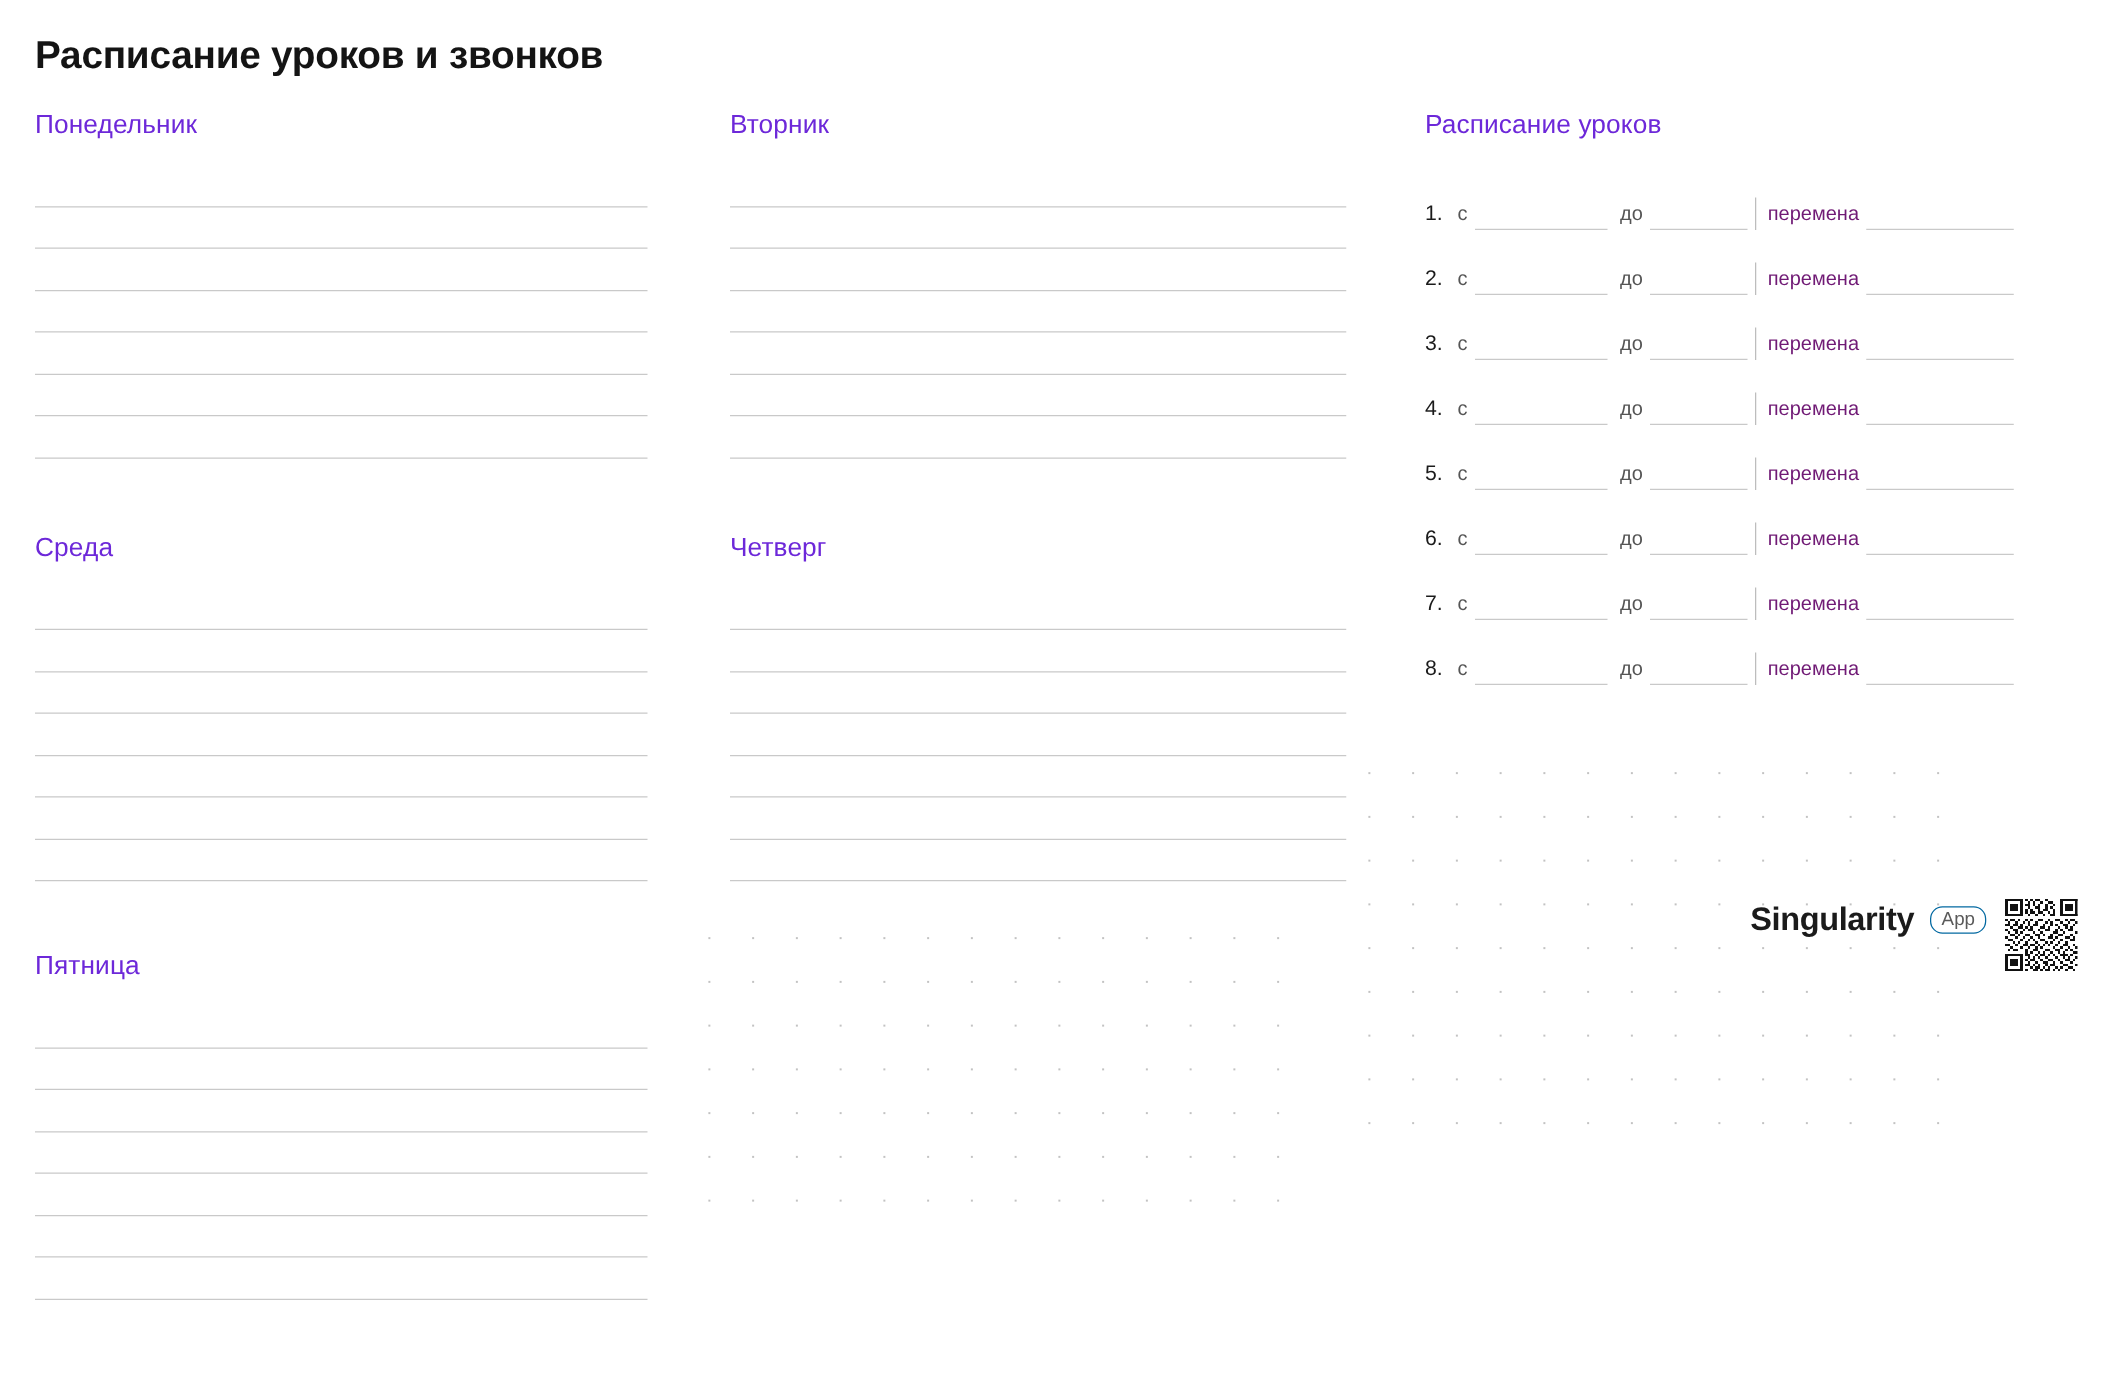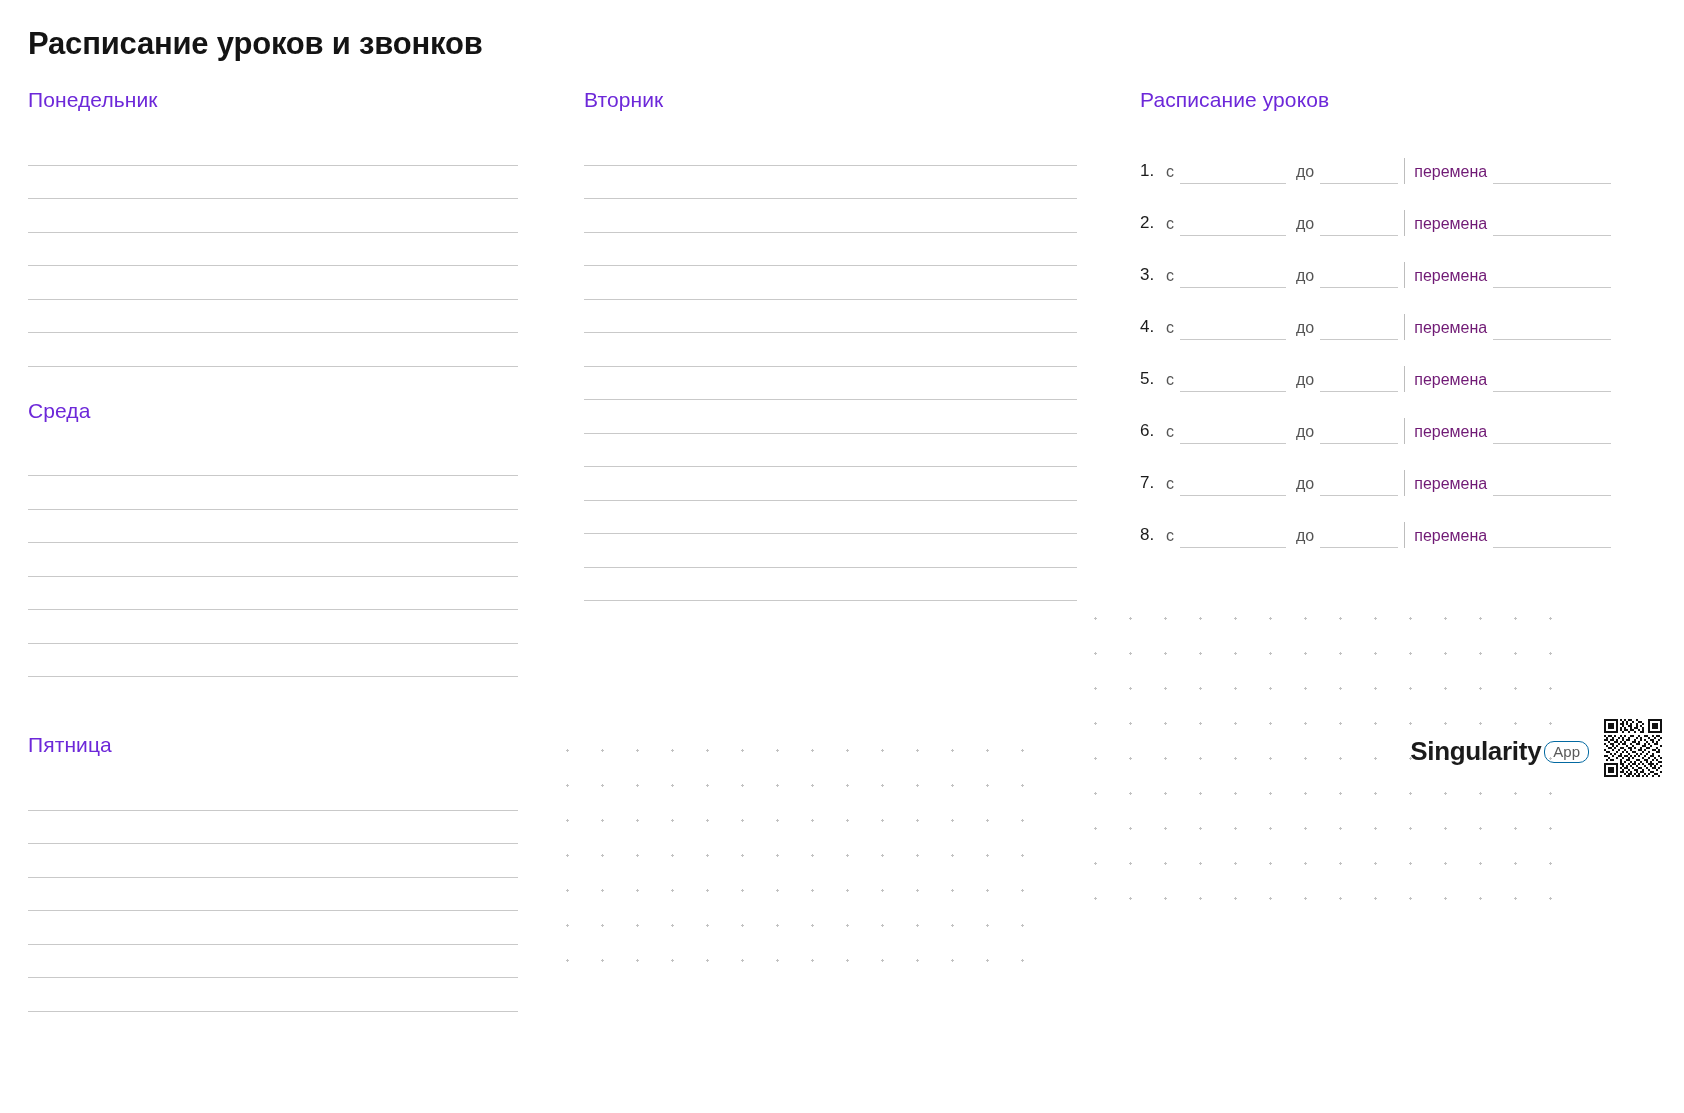--- a/index.html
+++ b/index.html
@@ -44,21 +44,21 @@
   .col-mid    { width: 556px; }
   .col-right  { width: 516px; }
 
   .section-title {
     font-size: 21px;
     font-weight: 400;
     color: #6d28d9;
     margin: 0 0 20px 0;
     letter-spacing: 0.1px;
   }
-  .section-title.second { margin-top: 32px; }
+  .section-title.second { margin-top: 60px; }
   .section-title.third  { margin-top: 56px; }
 
   .lines {
     width: 490px;
   }
   .line {
     height: 33.5px;
     border-bottom: 1px solid #c9c9c9;
   }
   .lines.l-mid { width: 493px; }
@@ -125,24 +125,24 @@
     left: 544px;
     top: 727px;
     width: 512px;
     height: 250px;
   }
 
   
   .brand {
     position: absolute;
     right: 95px;
-    bottom: 24px;
+    bottom: 40px;
     display: flex;
     align-items: center;
-    gap: 3px;
+    gap: 13px;
   }
   .brand-name {
     font-size: 26px;
     font-weight: 700;
     color: #1b1b1b;
     letter-spacing: -0.3px;
   }
   .brand-badge {
     font-size: 15px;
     color: #5a5a5a;
@@ -210,20 +210,21 @@
       <div class="lines l-mid">
         <div class="line"></div>
         <div class="line"></div>
         <div class="line"></div>
         <div class="line"></div>
         <div class="line"></div>
         <div class="line"></div>
         <div class="line"></div>
       </div>
 
+      <h2 class="section-title second">Четверг</h2>
       <div class="lines l-mid">
         <div class="line"></div>
         <div class="line"></div>
         <div class="line"></div>
         <div class="line"></div>
         <div class="line"></div>
         <div class="line"></div>
         <div class="line"></div>
       </div>
     </div>

